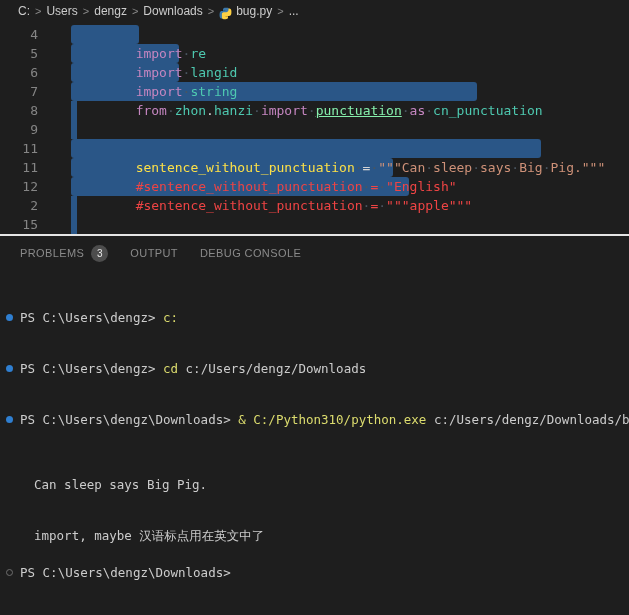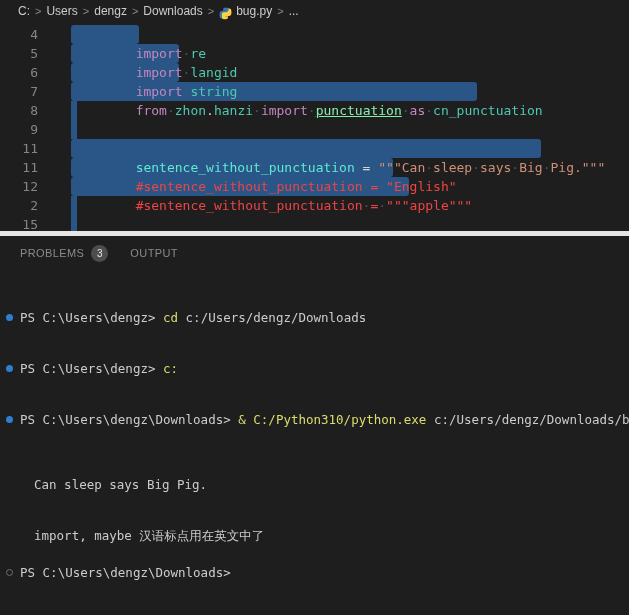--- a/index.html
+++ b/index.html
@@ -49,30 +49,30 @@
     position:absolute; left:-1px; top:0; height:19px;
     background:#2a5687; border-radius:3px; z-index:0;
   }
   .sel.empty { width:6px; border-radius:0; }
   .txt { position:relative; z-index:1; }
 
   
   .kw   { color:#c586c0; }            
   .kw2  { color:#86efac;text-decoration:underline; }            
   .mod  { color:#4ec9b0; }            
-  .var  { color:#5eead4; }            
+  .var  { color:#fde047; }            
   .str  { color:#ce9178; }            
   .cm   { color:#ef4444; }            
   .op   { color:#d4d4d4; }            
   .ws   { color:#4a5560; }
 
   
   .panel {
     flex:0 0 152px; background:#1e1e1e;
-    border-top:5px solid #e5e5e5;
+    border-top:2px solid #e5e5e5;
     display:flex; flex-direction:column;
   }
   .panel-tabs {
     height:35px; flex:0 0 35px;
     display:flex; align-items:center;
     padding-left:20px; gap:22px;
     font-family:"Liberation Sans", sans-serif;
   }
   .ptab {
     font-size:11px; letter-spacing:.4px;
@@ -209,33 +209,36 @@
 
 <div class="panel">
   <div class="panel-tabs">
     <div class="ptab">
       <span>PROBLEMS</span>
       <span class="badge">3</span>
     </div>
     <div class="ptab">
       <span>OUTPUT</span>
     </div>
+    <div class="ptab">
+      <span>DEBUG CONSOLE</span>
+    </div>
   </div>
 
   <div class="terminal">
+    <div class="trow">
+      <span class="deco"><span class="dot"></span></span>
+      <span class="tline"><span class="t-prompt">PS C:\Users\dengz&gt; </span><span class="t-cmd">c:</span></span>
+    </div>
     <div class="trow">
       <span class="deco"><span class="dot"></span></span>
       <span class="tline"><span class="t-prompt">PS C:\Users\dengz&gt; </span><span class="t-cmd">cd</span><span class="t-out"> c:/Users/dengz/Downloads</span></span>
     </div>
     <div class="trow">
       <span class="deco"><span class="dot"></span></span>
-      <span class="tline"><span class="t-prompt">PS C:\Users\dengz&gt; </span><span class="t-cmd">c:</span></span>
-    </div>
-    <div class="trow">
-      <span class="deco"><span class="dot"></span></span>
       <span class="tline"><span class="t-prompt">PS C:\Users\dengz\Downloads&gt; </span><span class="t-cmd">&amp; C:/Python310/python.exe</span><span class="t-out"> c:/Users/dengz/Downloads/bug.py</span></span>
     </div>
     <div class="trow">
       <span class="deco"></span>
       <span class="tline t-out noindent">Can sleep says Big Pig.</span>
     </div>
     <div class="trow">
       <span class="deco"></span>
       <span class="tline t-out noindent">import, maybe 汉语标点用在英文中了</span>
     </div>

